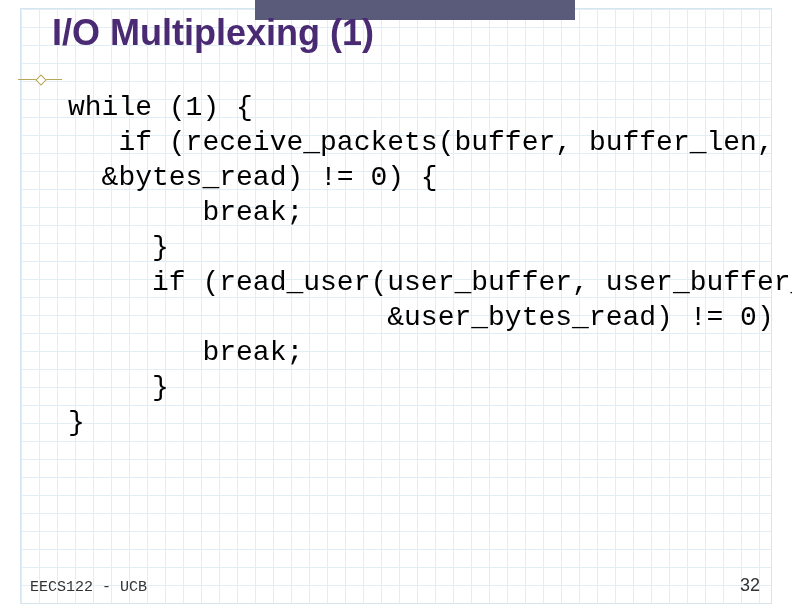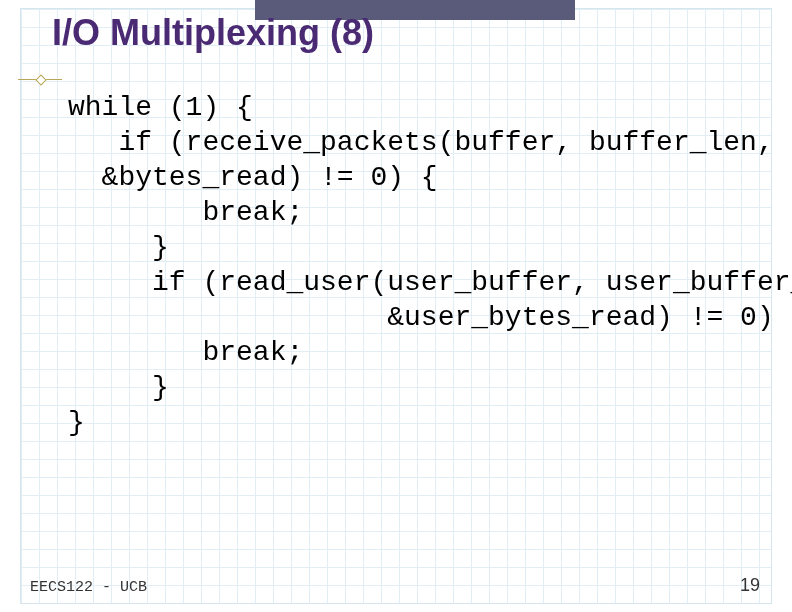--- a/index.html
+++ b/index.html
@@ -91,32 +91,32 @@
     font-size: 18px;
     color: #333;
   }
 </style>
 </head>
 <body>
 
 <div class="grid"></div>
 <div class="topbar"></div>
 
-<div class="title">I/O Multiplexing (8)</div>
+<div class="title">I/O Multiplexing (1)</div>
 
 <div class="ornament">
   <div class="line"></div>
   <div class="diamond"></div>
 </div>
 
 <pre class="code">while (1) {
    if (receive_packets(buffer, buffer_len,
   &amp;bytes_read) != 0) {
         break;
      }
      if (read_user(user_buffer, user_buffer_len,
                    &amp;user_bytes_read) != 0) {
         break;
      }
 }</pre>
 
 <div class="footer-left">EECS122 - UCB</div>
-<div class="footer-right">19</div>
+<div class="footer-right">32</div>
 
 </body></html>

